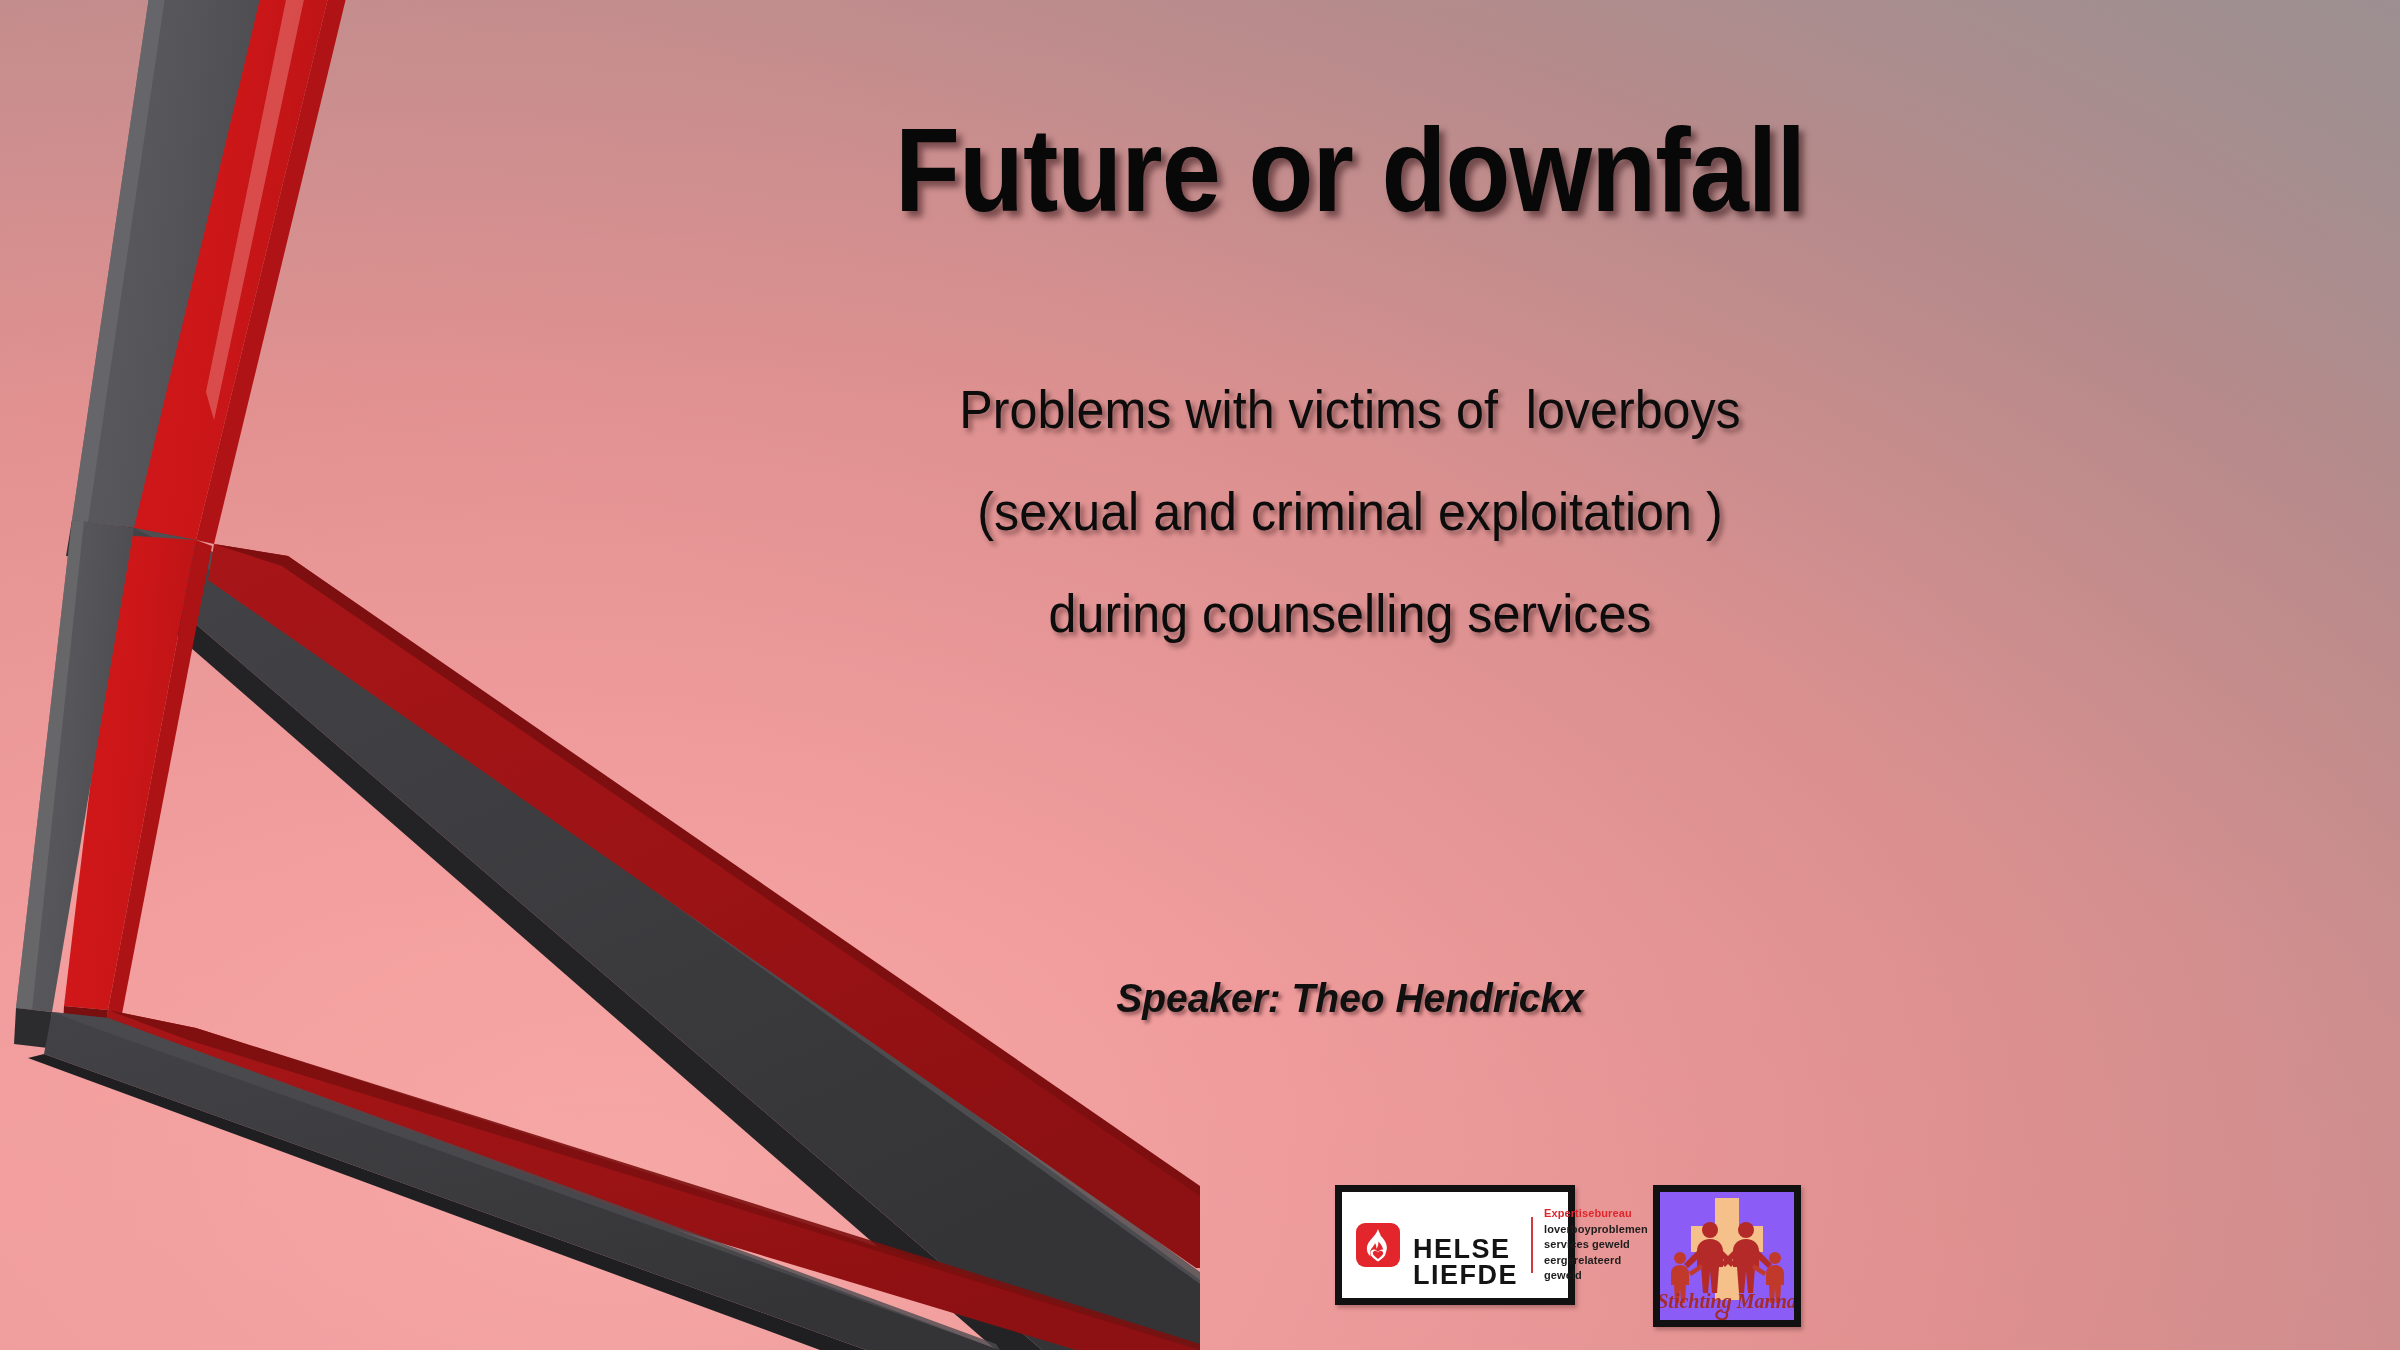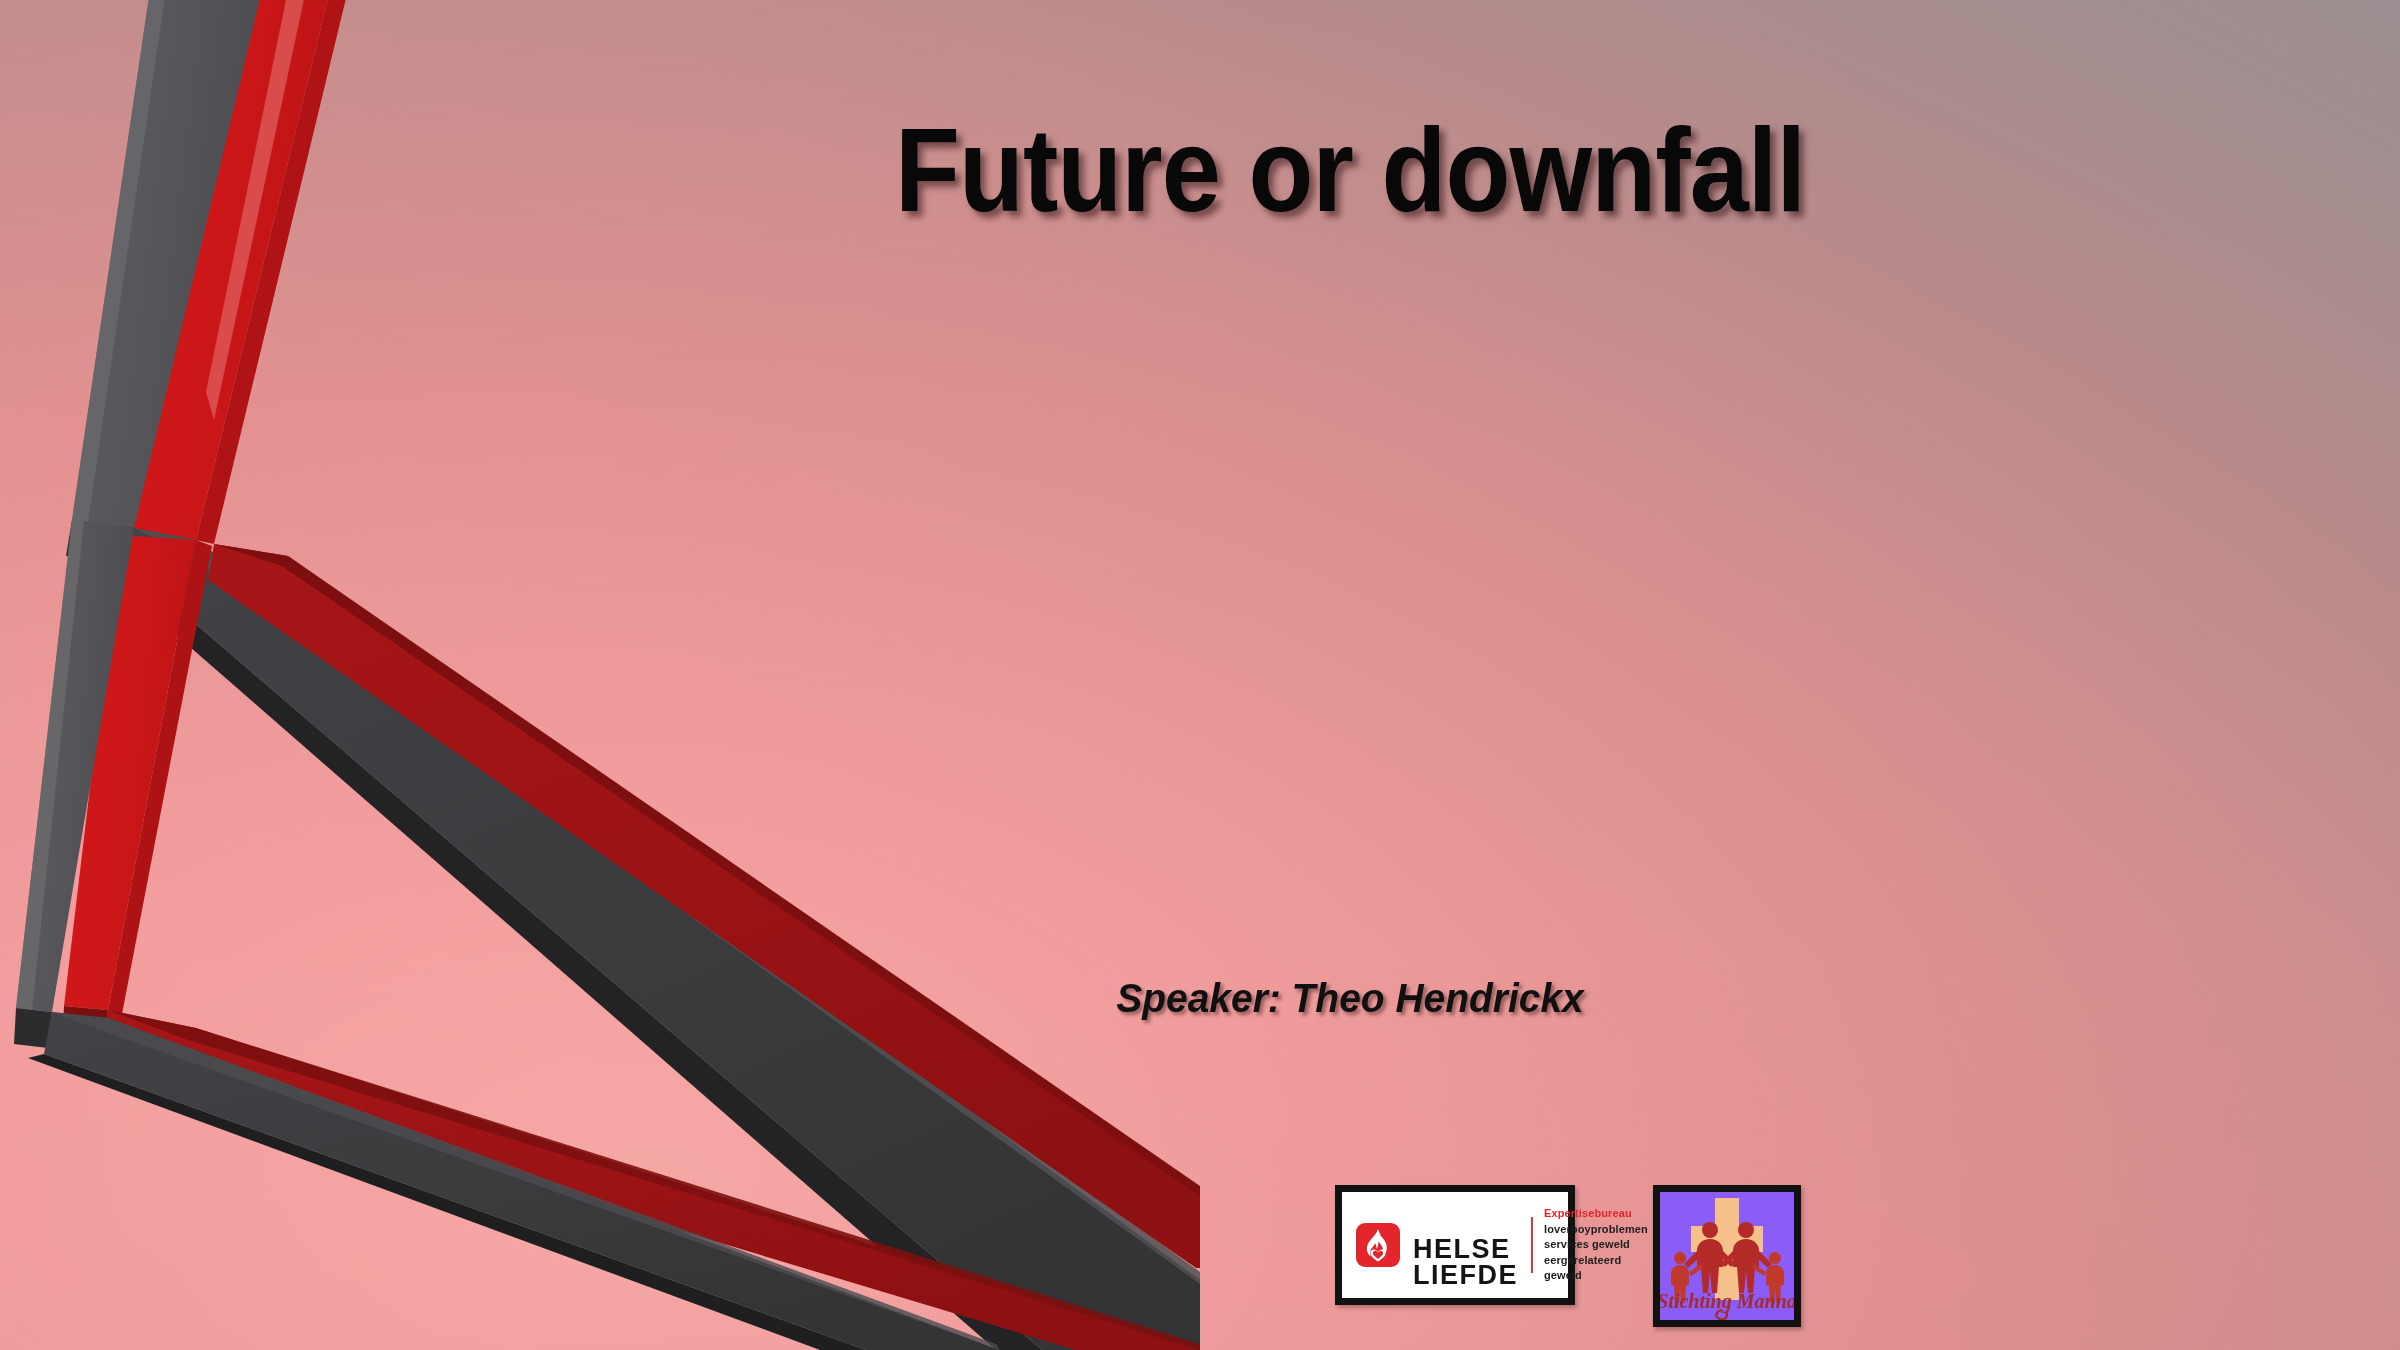--- a/index.html
+++ b/index.html
@@ -237,20 +237,25 @@
       <polygon points="108,1010 196,1028 1200,1344 1200,1350 188,1040" fill="#7c0f10" opacity="0.9"></polygon>
 
       <polygon points="52,1012 108,1018 1000,1350 866,1350 44,1054" fill="url(#gGreyB)"></polygon>
       <polygon points="52,1012 108,1018 996,1344 1000,1350 100,1030" fill="#4c4c50" opacity="0.8"></polygon>
       <polygon points="44,1054 866,1350 820,1350 28,1058" fill="#1f1f22"></polygon>
     </svg>
   </div>
 
   <div class="title">Future or downfall</div>
 
+  <div class="subtitle-block">
+    <div class="subtitle-line">Problems with victims of  loverboys</div>
+    <div class="subtitle-line">(sexual and criminal exploitation )</div>
+    <div class="subtitle-line">during counselling services</div>
+  </div>
 
   <div class="speaker">Speaker: Theo Hendrickx</div>
 
   <div class="logo-row">
 
     <div class="logo-helse">
       <div class="flame-badge">
         <svg width="46" height="46" viewBox="0 0 46 46" xmlns="http://www.w3.org/2000/svg">
           <rect x="1" y="1" width="44" height="44" rx="9" fill="#e3262c"></rect>
           <path d="M23 7 c-1.5 5 -4.5 7.5 -7.5 11 c-3.2 3.7 -4.2 7.4 -3.4 11

